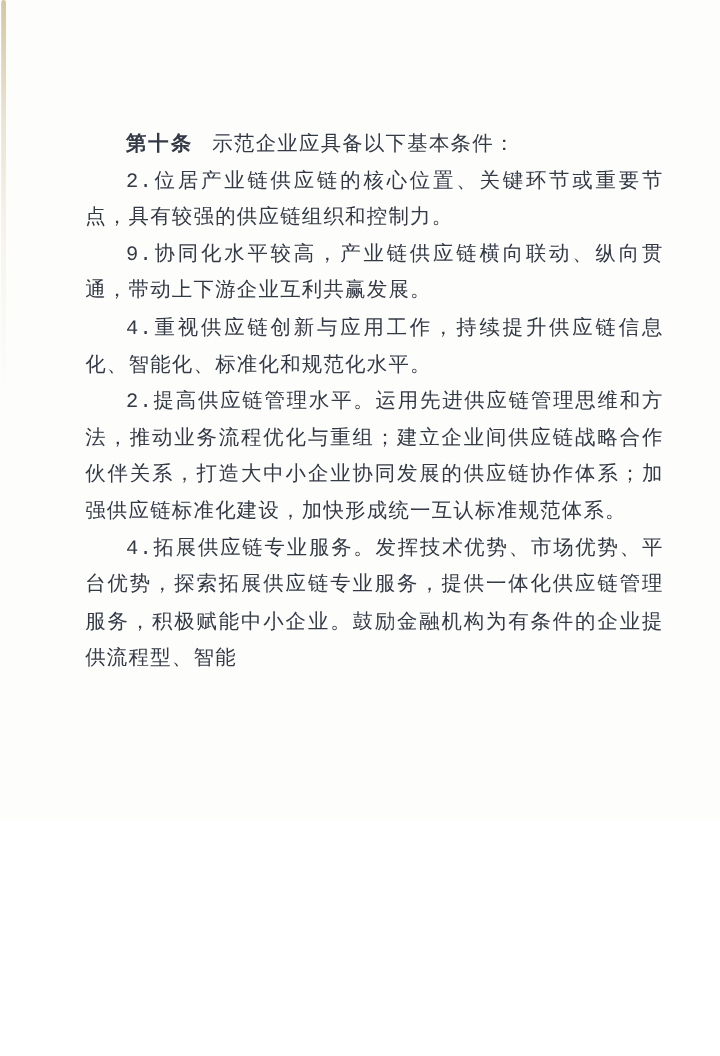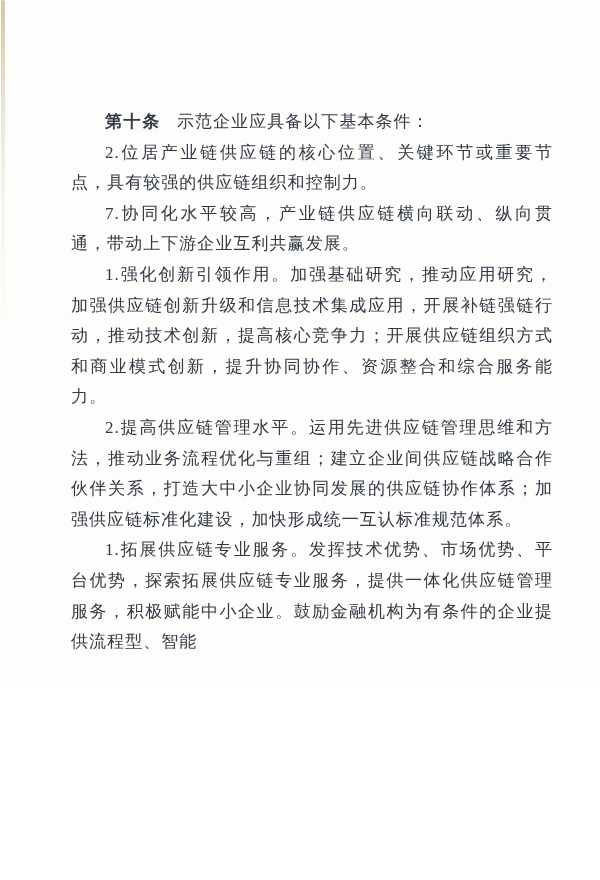--- a/index.html
+++ b/index.html
@@ -6,21 +6,21 @@
     margin: 0;
     padding: 0;
     background: #ffffff;
   }
   .page {
     position: relative;
     width: 600px;
     height: 683px;
     background: #fdfdfb;
     overflow: hidden;
-    font-family: Liberation Serif, serif;
+    font-family: Liberation Mono, monospace;
   }
   
   .scan-edge {
     position: absolute;
     left: 1px;
     top: 0;
     width: 4px;
     height: 330px;
     background: linear-gradient(to bottom,
       rgba(205,189,148,0.85) 0%,
@@ -62,20 +62,20 @@
 </style>
 </head>
 <body>
 
 <div class="page">
   <div class="scan-edge"></div>
 
   <div class="content">
     <p><span class="art-no">第十条</span><span>示范企业应具备以下基本条件：</span></p>
     <p>2.位居产业链供应链的核心位置、关键环节或重要节点，具有较强的供应链组织和控制力。</p>
-    <p>7.协同化水平较高，产业链供应链横向联动、纵向贯通，带动上下游企业互利共赢发展。</p>
-    <p>1.强化创新引领作用。加强基础研究，推动应用研究，加强供应链创新升级和信息技术集成应用，开展补链强链行动，推动技术创新，提高核心竞争力；开展供应链组织方式和商业模式创新，提升协同协作、资源整合和综合服务能力。</p>
+    <p>9.协同化水平较高，产业链供应链横向联动、纵向贯通，带动上下游企业互利共赢发展。</p>
+    <p>4.重视供应链创新与应用工作，持续提升供应链信息化、智能化、标准化和规范化水平。</p>
     <p>2.提高供应链管理水平。运用先进供应链管理思维和方法，推动业务流程优化与重组；建立企业间供应链战略合作伙伴关系，打造大中小企业协同发展的供应链协作体系；加强供应链标准化建设，加快形成统一互认标准规范体系。</p>
-    <p>1.拓展供应链专业服务。发挥技术优势、市场优势、平台优势，探索拓展供应链专业服务，提供一体化供应链管理服务，积极赋能中小企业。鼓励金融机构为有条件的企业提供流程型、智能</p>
+    <p>4.拓展供应链专业服务。发挥技术优势、市场优势、平台优势，探索拓展供应链专业服务，提供一体化供应链管理服务，积极赋能中小企业。鼓励金融机构为有条件的企业提供流程型、智能</p>
   </div>
 
   <div class="page-number">— 7 —</div>
 </div>
 
 </body></html>

